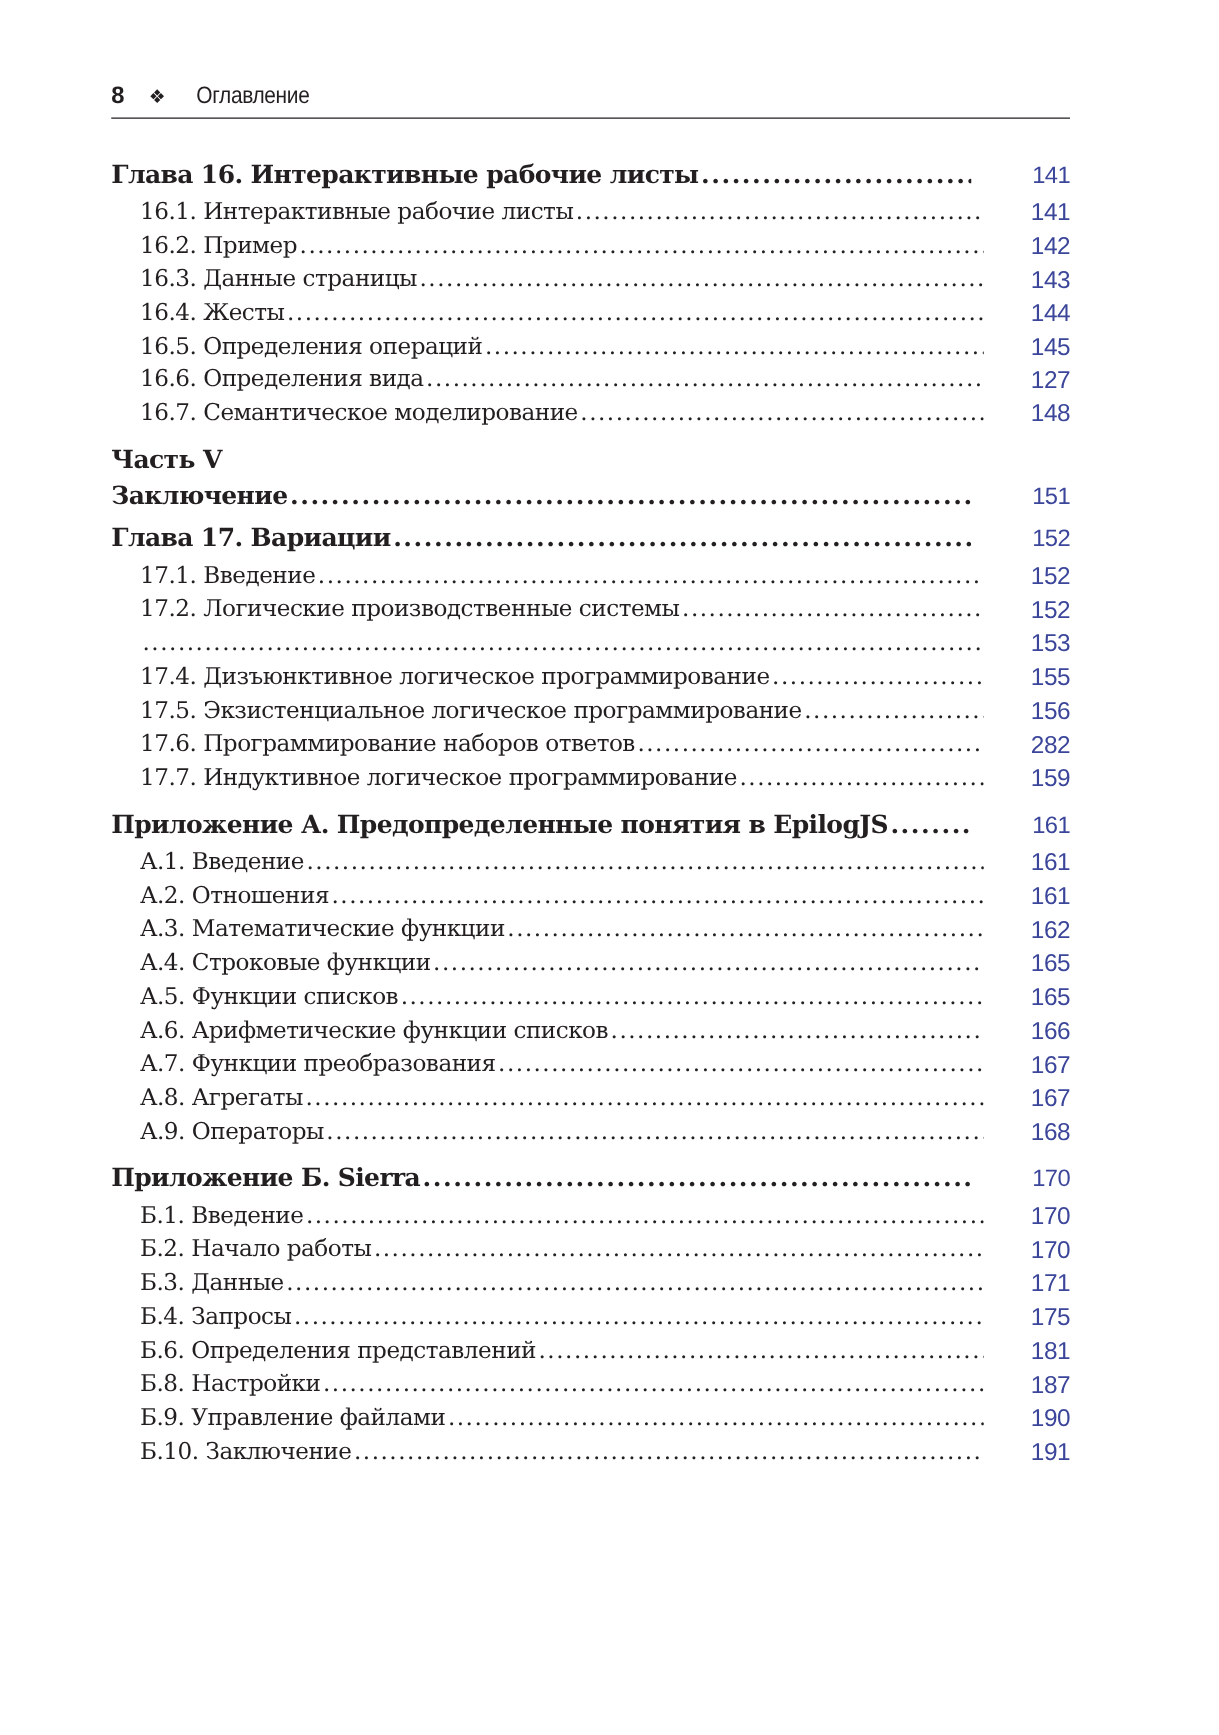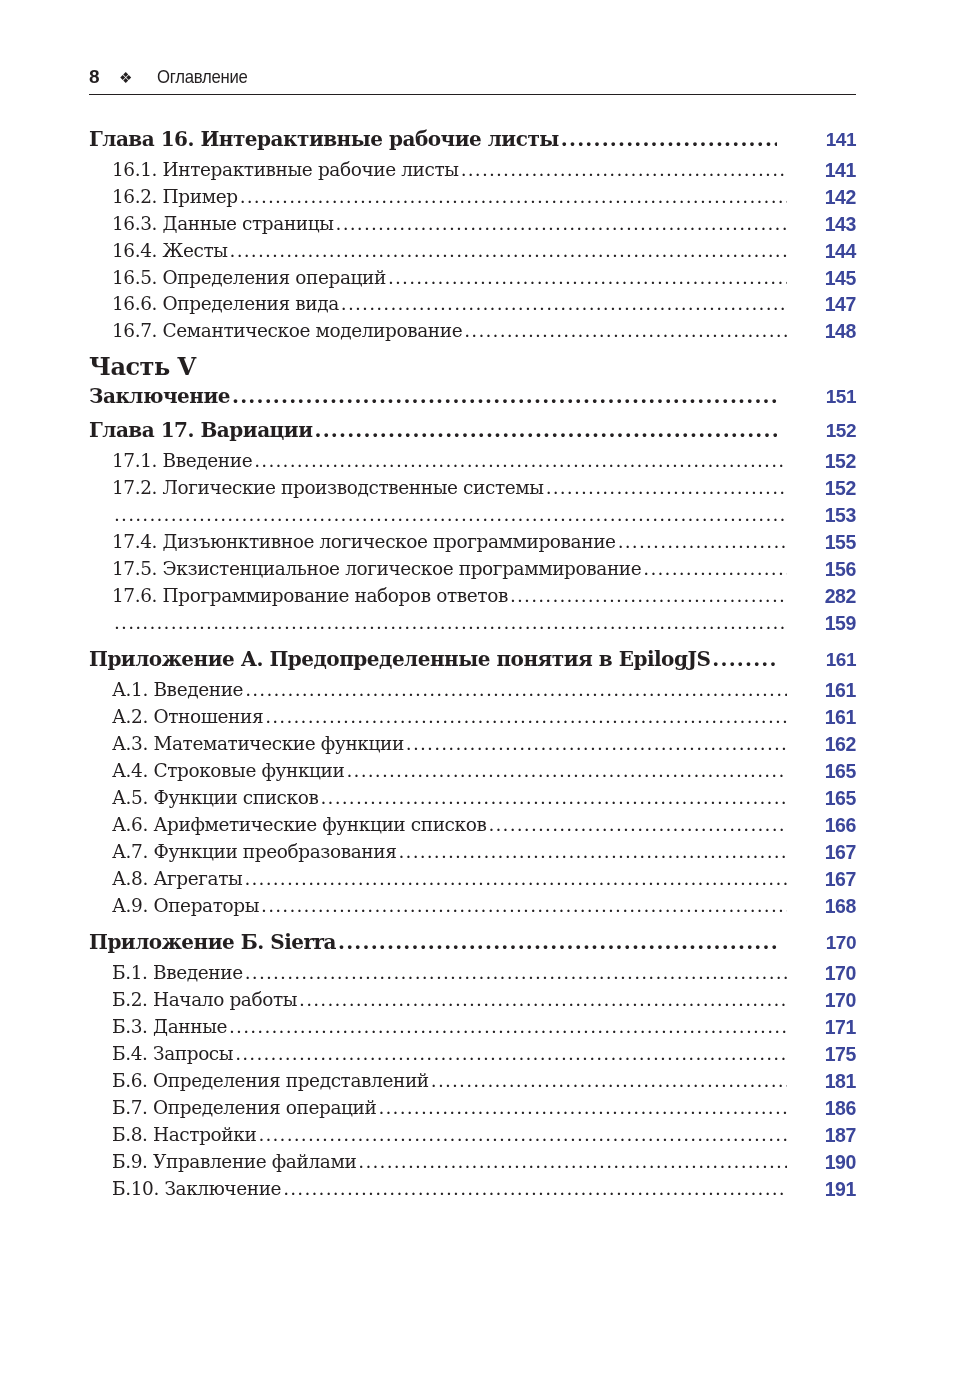--- a/index.html
+++ b/index.html
@@ -11,30 +11,30 @@
     .running-head .pg { font-weight: bold; width: 30px; }
     .running-head .orn { width: 38px; font-size: 15px; }
     .running-head .title { letter-spacing: -0.3px; transform: scaleX(0.88); transform-origin: left; }
 
     .toc { margin-top: 29px; font-family: "DejaVu Serif", serif; }
 
     .row { display: flex; align-items: baseline; white-space: nowrap; }
     .row .lbl { flex: 0 0 auto; }
     .row .dots { flex: 1 1 auto; overflow: hidden; margin: 0 2px; }
     .row .dots::before { content: "........................................................................................................................................................................................................................................"; letter-spacing: 1.2px; }
-    .row .num { flex: 0 0 auto; font-family: "Liberation Sans", sans-serif; font-weight: bold; color: #3b469a; margin-left: 36px; }
+    .row .num { flex: 0 0 auto; font-family: "Liberation Sans", sans-serif; font-weight: normal; color: #3b469a; margin-left: 36px; }
 
     .chap { font-size: 20px; font-weight: bold; height: 30px; line-height: 30px; letter-spacing: -0.5px; }
     .chap .dots { margin-right: 8px; }
     .chap .num { font-size: 19px; width: 35px; text-align: right; }
 
     .sec { font-size: 18.5px; height: 26.9px; line-height: 26.9px; padding-left: 23px; letter-spacing: -0.4px; align-items: flex-end; }
     .sec .num { font-size: 19.5px; }
 
-    .part-title { font-size: 24px; font-weight: bold; height: 28px; line-height: 28px; letter-spacing: -0.5px; }
+    .part-title { font-size: 20px; font-weight: bold; height: 28px; line-height: 28px; letter-spacing: -0.5px; }
 
     .gap-after-chap { height: 3px; }
     .gap-before-chap { height: 8px; }
   </style>
 </head>
 <body>
 
 <div class="page">
   <div class="running-head">
     <span class="pg">8</span>
@@ -71,21 +71,21 @@
         <span class="num">144</span>
       </div>
     <div class="row sec">
         <span class="lbl">16.5. Определения операций</span>
         <span class="dots"></span>
         <span class="num">145</span>
       </div>
     <div class="row sec">
         <span class="lbl">16.6. Определения вида</span>
         <span class="dots"></span>
-        <span class="num">147</span>
+        <span class="num">127</span>
       </div>
     <div class="row sec">
         <span class="lbl">16.7. Семантическое моделирование</span>
         <span class="dots"></span>
         <span class="num">148</span>
       </div>
 
     <div class="gap-before-chap"></div>
     <div class="part-title">Часть V</div>
     <div class="row chap">
@@ -124,20 +124,21 @@
         <span class="lbl">17.5. Экзистенциальное логическое программирование</span>
         <span class="dots"></span>
         <span class="num">156</span>
       </div>
     <div class="row sec">
         <span class="lbl">17.6. Программирование наборов ответов</span>
         <span class="dots"></span>
         <span class="num">282</span>
       </div>
     <div class="row sec">
+        <span class="lbl">17.7. Индуктивное логическое программирование</span>
         <span class="dots"></span>
         <span class="num">159</span>
       </div>
 
     <div class="gap-before-chap"></div>
     <div class="row chap">
       <span class="lbl">Приложение А. Предопределенные понятия в EpilogJS</span>
       <span class="dots"></span>
       <span class="num">161</span>
     </div>
@@ -212,25 +213,20 @@
       </div>
     <div class="row sec">
         <span class="lbl">Б.4. Запросы</span>
         <span class="dots"></span>
         <span class="num">175</span>
       </div>
     <div class="row sec">
         <span class="lbl">Б.6. Определения представлений</span>
         <span class="dots"></span>
         <span class="num">181</span>
-      </div>
-    <div class="row sec">
-        <span class="lbl">Б.7. Определения операций</span>
-        <span class="dots"></span>
-        <span class="num">186</span>
       </div>
     <div class="row sec">
         <span class="lbl">Б.8. Настройки</span>
         <span class="dots"></span>
         <span class="num">187</span>
       </div>
     <div class="row sec">
         <span class="lbl">Б.9. Управление файлами</span>
         <span class="dots"></span>
         <span class="num">190</span>

